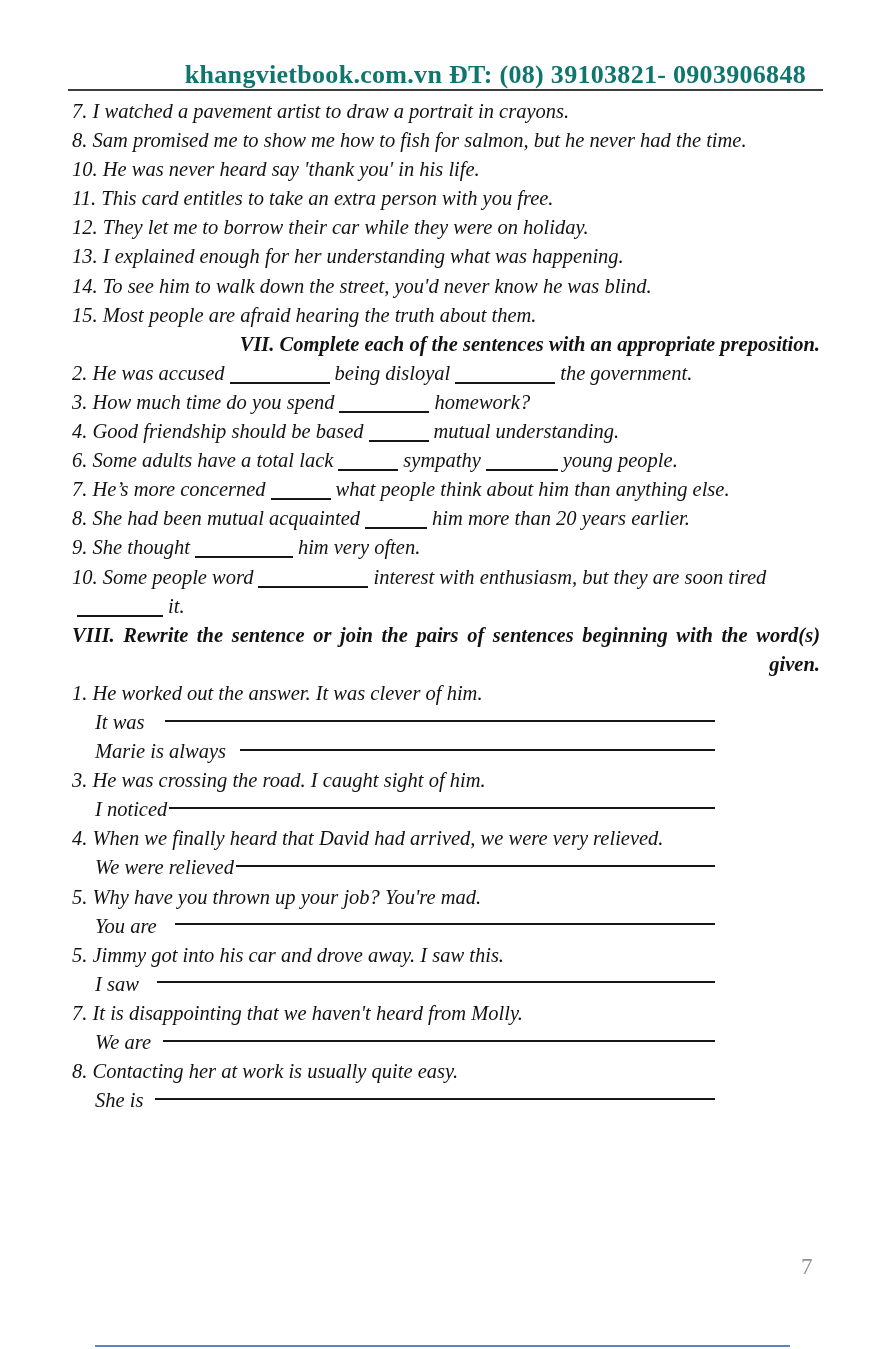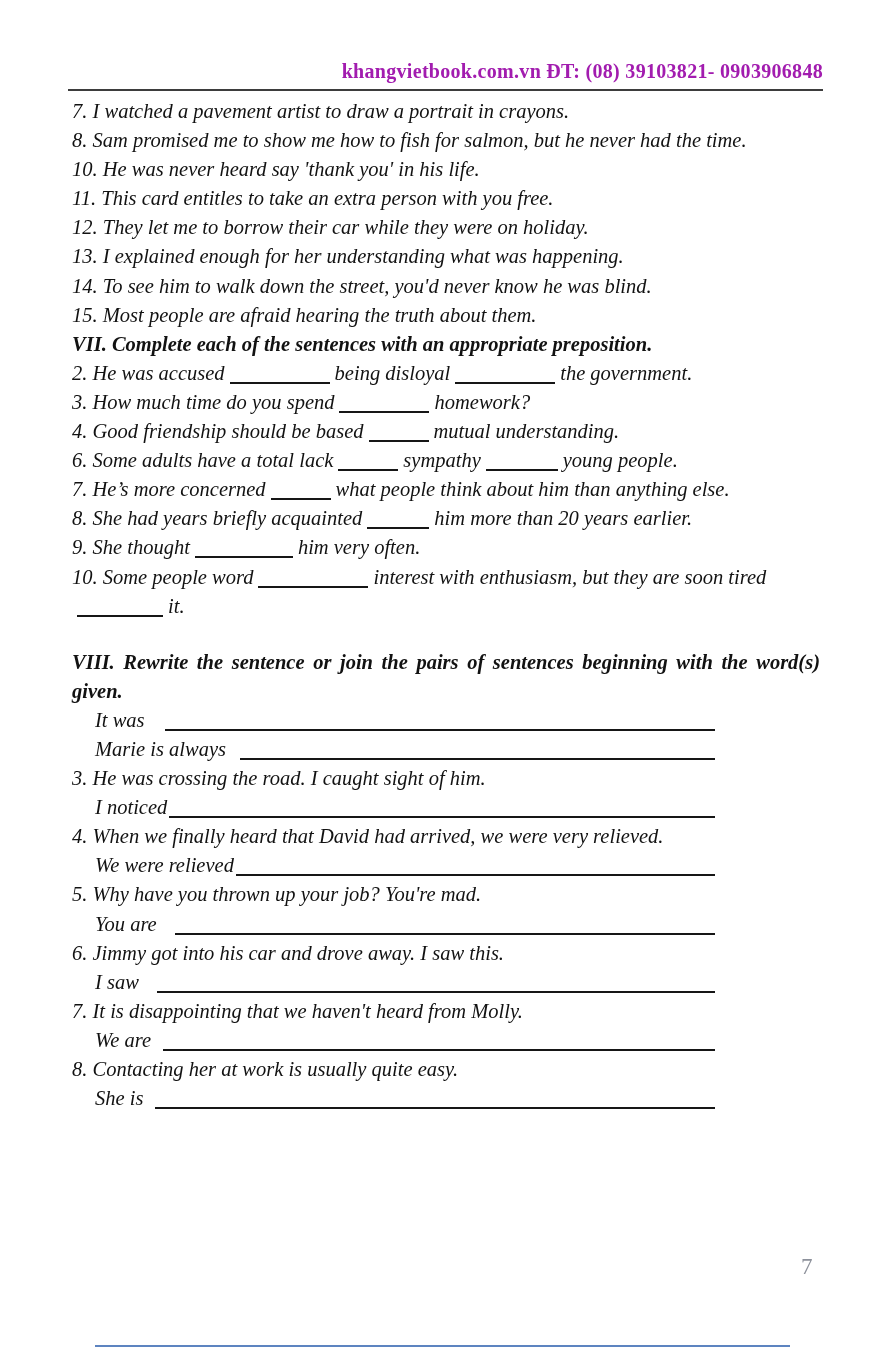--- a/index.html
+++ b/index.html
@@ -1,36 +1,36 @@
 <!DOCTYPE html>
 <html><head>
 <meta charset="utf-8">
 <style>
   html,body { margin:0; padding:0; background:#ffffff; }
   .page {
     position:relative; width:888px; height:1349px; background:#ffffff;
     font-family:"Liberation Serif", serif; color:#121212; overflow:hidden;
   }
   .header-text {
-    position:absolute; top:60px; right:65px;
-    font-size:20px; font-weight:bold; color:#a21caf; letter-spacing:0.3px;
+    position:absolute; top:60px; right:82px;
+    font-size:26px; font-weight:bold; color:#0f766e; letter-spacing:0.3px;
     white-space:nowrap;
   }
   .header-rule {
     position:absolute; top:89px; left:68px; width:755px; height:2px; background:#3d3d3d;
   }
   .content { position:absolute; top:97px; left:72px; width:748px;font-style:italic; }
   .row { font-size:20.5px; line-height:29.1px; min-height:29.1px; white-space:nowrap; }
-  .heading { font-weight:bold; }
-  .jline { text-align:justify; text-align-last:justify; white-space:normal;margin-top:27px; }
+  .heading { font-weight:bold;text-align:right; }
+  .jline { text-align:justify; text-align-last:justify; white-space:normal; }
   .blank {
     display:inline-block; border-bottom:2px solid #161616;
     height:13px; vertical-align:-4px; margin:0 5px;
   }
-  .stem-row { display:flex; align-items:flex-end; width:643px; box-sizing:border-box; padding-left:23px; }
+  .stem-row { display:flex; align-items:center; width:643px; box-sizing:border-box; padding-left:23px; }
   .stem-text { white-space:nowrap; }
   .fill { flex:1 1 auto; border-bottom:2px solid #161616; margin-bottom:4px; }
   .num { white-space:pre; }
   .page-num {
     position:absolute; top:1254px; left:801px;
     font-size:23px; color:#8d919b;
   }
   .bottom-rule {
     position:absolute; bottom:2px; left:95px; width:695px; height:2px; background:#5d84c0;
   }
@@ -54,29 +54,30 @@
         <div class="row"><span class="num">15. Most people are afraid hearing the truth about them.</span></div>
       </div>
 
     <div class="row heading">VII. Complete each of the sentences with an appropriate preposition.</div>
     <div id="vii-list">
         <div class="row"><span class="num">2. </span><span>He was accused</span><span class="blank" style="width: 100px;"></span><span>being disloyal</span><span class="blank" style="width: 100px;"></span><span>the government.</span></div>
         <div class="row"><span class="num">3. </span><span>How much time do you spend</span><span class="blank" style="width: 90px;"></span><span>homework?</span></div>
         <div class="row"><span class="num">4. </span><span>Good friendship should be based</span><span class="blank" style="width: 60px;"></span><span>mutual understanding.</span></div>
         <div class="row"><span class="num">6. </span><span>Some adults have a total lack</span><span class="blank" style="width: 60px;"></span><span>sympathy</span><span class="blank" style="width: 72px;"></span><span>young people.</span></div>
         <div class="row"><span class="num">7. </span><span>He’s more concerned</span><span class="blank" style="width: 60px;"></span><span>what people think about him than anything else.</span></div>
-        <div class="row"><span class="num">8. </span><span>She had years briefly acquainted</span><span class="blank" style="width: 62px;"></span><span>him more than 20 years earlier.</span></div>
+        <div class="row"><span class="num">8. </span><span>She had been mutual acquainted</span><span class="blank" style="width: 62px;"></span><span>him more than 20 years earlier.</span></div>
         <div class="row"><span class="num">9. </span><span>She thought</span><span class="blank" style="width: 98px;"></span><span>him very often.</span></div>
         <div class="row"><span class="num">10. </span><span>Some people word</span><span class="blank" style="width: 110px;"></span><span>interest with enthusiasm, but they are soon tired</span></div>
         <div class="row"><span class="blank" style="width: 86px;"></span><span>it.</span></div>
       </div>
 
     <div class="row heading jline">VIII. Rewrite the sentence or join the pairs of sentences beginning with the word(s)</div>
     <div class="row heading">given.</div>
     <div id="viii-list">
+        <div class="row"><span class="num">1. He worked out the answer. It was clever of him.</span></div>
         <div class="row stem-row">
           <span class="stem-text">It was</span>
           <span class="fill" style="margin-left: 20px;"></span>
         </div>
         <div class="row stem-row">
           <span class="stem-text">Marie is always</span>
           <span class="fill" style="margin-left: 14px;"></span>
         </div>
         <div class="row"><span class="num">3. He was crossing the road. I caught sight of him.</span></div>
         <div class="row stem-row">
@@ -86,21 +87,21 @@
         <div class="row"><span class="num">4. When we finally heard that David had arrived, we were very relieved.</span></div>
         <div class="row stem-row">
           <span class="stem-text">We were relieved</span>
           <span class="fill" style="margin-left: 2px;"></span>
         </div>
         <div class="row"><span class="num">5. Why have you thrown up your job? You're mad.</span></div>
         <div class="row stem-row">
           <span class="stem-text">You are</span>
           <span class="fill" style="margin-left: 18px;"></span>
         </div>
-        <div class="row"><span class="num">6. Jimmy got into his car and drove away. I saw this.</span></div>
+        <div class="row"><span class="num">5. Jimmy got into his car and drove away. I saw this.</span></div>
         <div class="row stem-row">
           <span class="stem-text">I saw</span>
           <span class="fill" style="margin-left: 18px;"></span>
         </div>
         <div class="row"><span class="num">7. It is disappointing that we haven't heard from Molly.</span></div>
         <div class="row stem-row">
           <span class="stem-text">We are</span>
           <span class="fill" style="margin-left: 12px;"></span>
         </div>
         <div class="row"><span class="num">8. Contacting her at work is usually quite easy.</span></div>

